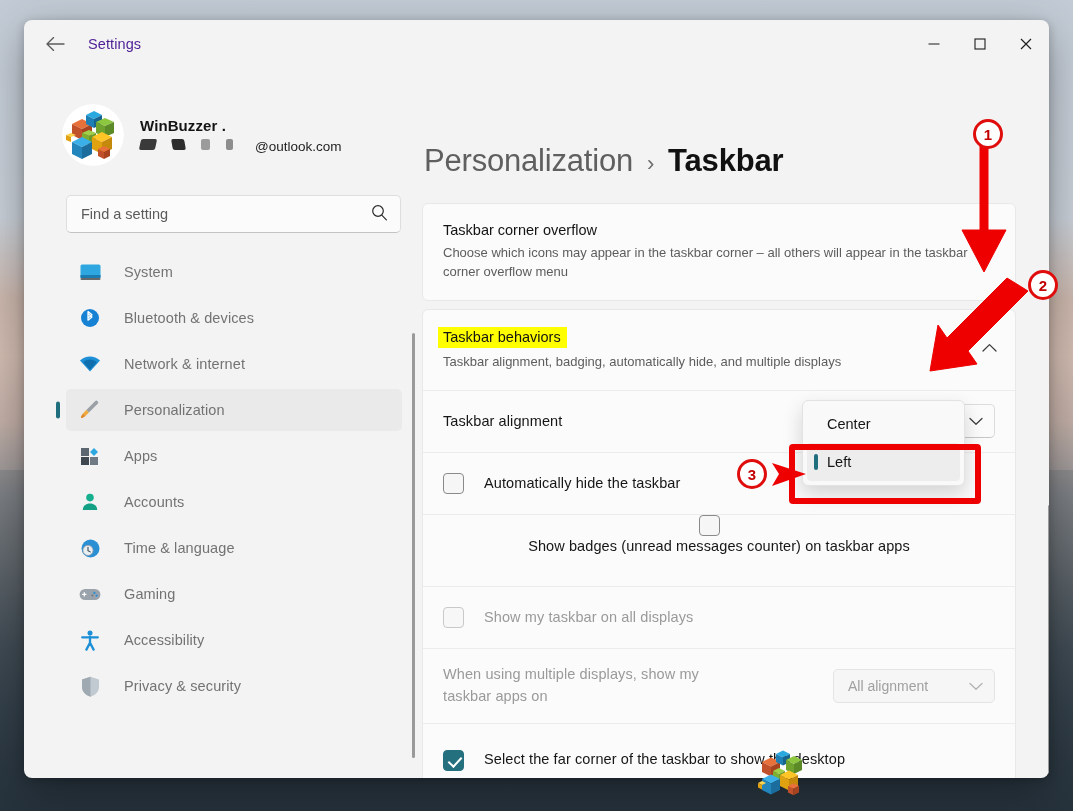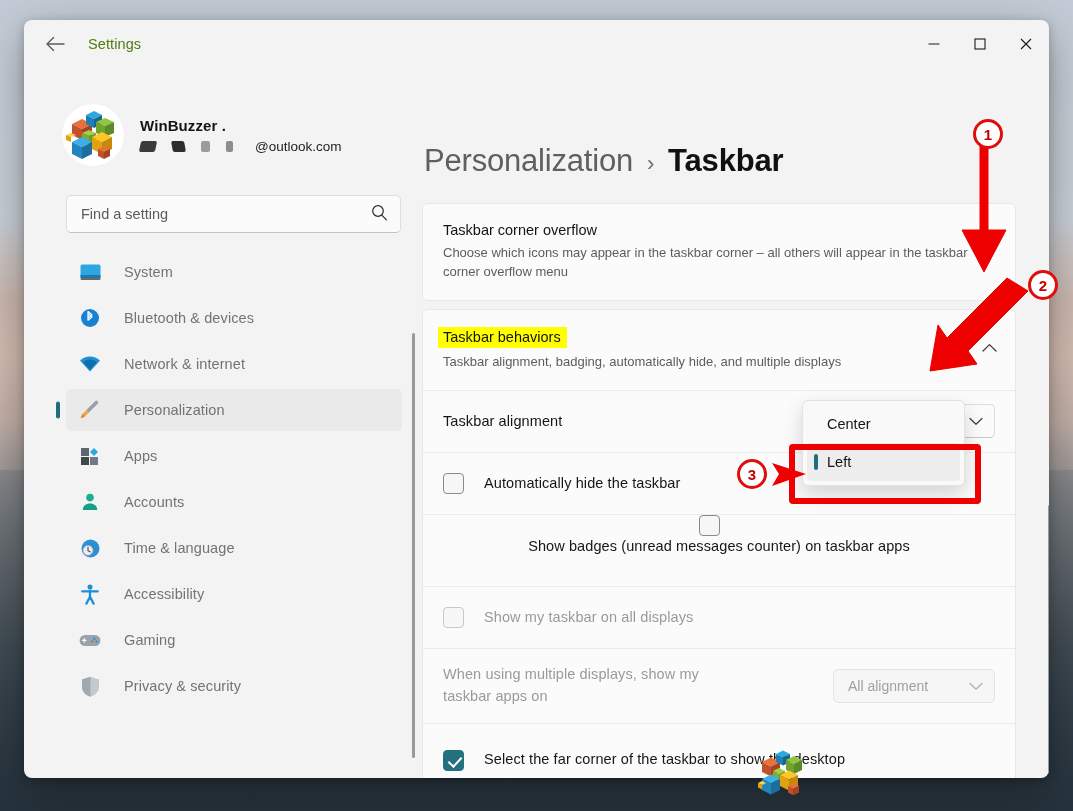--- a/index.html
+++ b/index.html
@@ -60,21 +60,21 @@
   .back-btn {
     width: 34px; height: 34px;
     margin-left: 14px;
     display: flex; align-items: center; justify-content: center;
     border-radius: 5px;
     cursor: pointer;
   }
   .back-btn svg { display:block; }
   .win-title {
     font-size: 14.5px;
-    color: #4d7c0f;
+    color: #4c1d95;
     margin-left: 16px;
     letter-spacing: .1px;
   }
   .caption-buttons {
     position: absolute;
     right: 0; top: 0;
     display: flex;
     height: 48px;
   }
   .cap-btn {
@@ -112,21 +112,20 @@
     font-size: 15px;
     font-weight: bold;
     color: #131313;
     letter-spacing: .1px;
   }
   .acct-mail {
     font-size: 13.5px;
     color: #1d1d1d;
     margin-top: 5px;
     display: flex;
-    align-items: center;
     gap: 14px;
   }
   .redact {
     display:inline-block;
     height: 11px;
     background: #3a3a3a;
     border-radius: 2px;
     margin-right: 2px;
   }
   .redact.r1 { width: 16px; transform: skewX(-12deg); }
@@ -579,40 +578,40 @@
               <path d="M10.5 1.5a9 9 0 0 1 0 18 9 9 0 0 0 0-18z" fill="#1d6fac"></path>
               <circle cx="8" cy="12.4" r="5.1" fill="#e9eef2" stroke="#8b99a6" stroke-width="0.8"></circle>
               <path d="M8 9.3v3.3l2.2 1.3" stroke="#3c4a56" stroke-width="1.1" fill="none" stroke-linecap="round"></path>
             </svg>
           </span>
           <span class="nav-label">Time &amp; language</span>
         </div>
 
         <div class="nav-item">
           <span class="nav-icon">
-            <svg width="20" height="21" viewBox="0 0 20 21">
-              <circle cx="10" cy="3" r="2.5" fill="#1d8fd6"></circle>
-              <path d="M2.2 7.3h15.6" stroke="#1d8fd6" stroke-width="2.3" stroke-linecap="round"></path>
-              <path d="M10 6.6v6.2M10 12.8L6.4 19.6M10 12.8l3.6 6.8" stroke="#1d8fd6" stroke-width="2.3" stroke-linecap="round" fill="none"></path>
-            </svg>
-          </span>
-          <span class="nav-label">Accessibility</span>
-        </div>
-
-        <div class="nav-item">
-          <span class="nav-icon">
             <svg width="22" height="15" viewBox="0 0 22 15">
               <rect x="0.6" y="2" width="20.8" height="11" rx="5.5" fill="#9aa3ab"></rect>
               <path d="M5.3 5.6v3.4M3.6 7.3h3.4" stroke="#fff" stroke-width="1.2" stroke-linecap="round"></path>
               <circle cx="15.4" cy="5.9" r="1.15" fill="#2b8fd4"></circle>
               <circle cx="17.6" cy="8.6" r="1.15" fill="#2b8fd4"></circle>
               <circle cx="13.4" cy="8.6" r="1" fill="#6d767e"></circle>
             </svg>
           </span>
           <span class="nav-label">Gaming</span>
+        </div>
+
+        <div class="nav-item">
+          <span class="nav-icon">
+            <svg width="20" height="21" viewBox="0 0 20 21">
+              <circle cx="10" cy="3" r="2.5" fill="#1d8fd6"></circle>
+              <path d="M2.2 7.3h15.6" stroke="#1d8fd6" stroke-width="2.3" stroke-linecap="round"></path>
+              <path d="M10 6.6v6.2M10 12.8L6.4 19.6M10 12.8l3.6 6.8" stroke="#1d8fd6" stroke-width="2.3" stroke-linecap="round" fill="none"></path>
+            </svg>
+          </span>
+          <span class="nav-label">Accessibility</span>
         </div>
 
         <div class="nav-item">
           <span class="nav-icon">
             <svg width="19" height="21" viewBox="0 0 19 21">
               <path d="M9.5 0.8L18 3.6v7.1c0 5.1-3.6 8.3-8.5 10C4.6 19 1 15.8 1 10.7V3.6L9.5.8z" fill="#c2cad1"></path>
               <path d="M9.5 0.8v19.9C4.6 19 1 15.8 1 10.7V3.6L9.5.8z" fill="#9fa9b2"></path>
             </svg>
           </span>
           <span class="nav-label">Privacy &amp; security</span>

